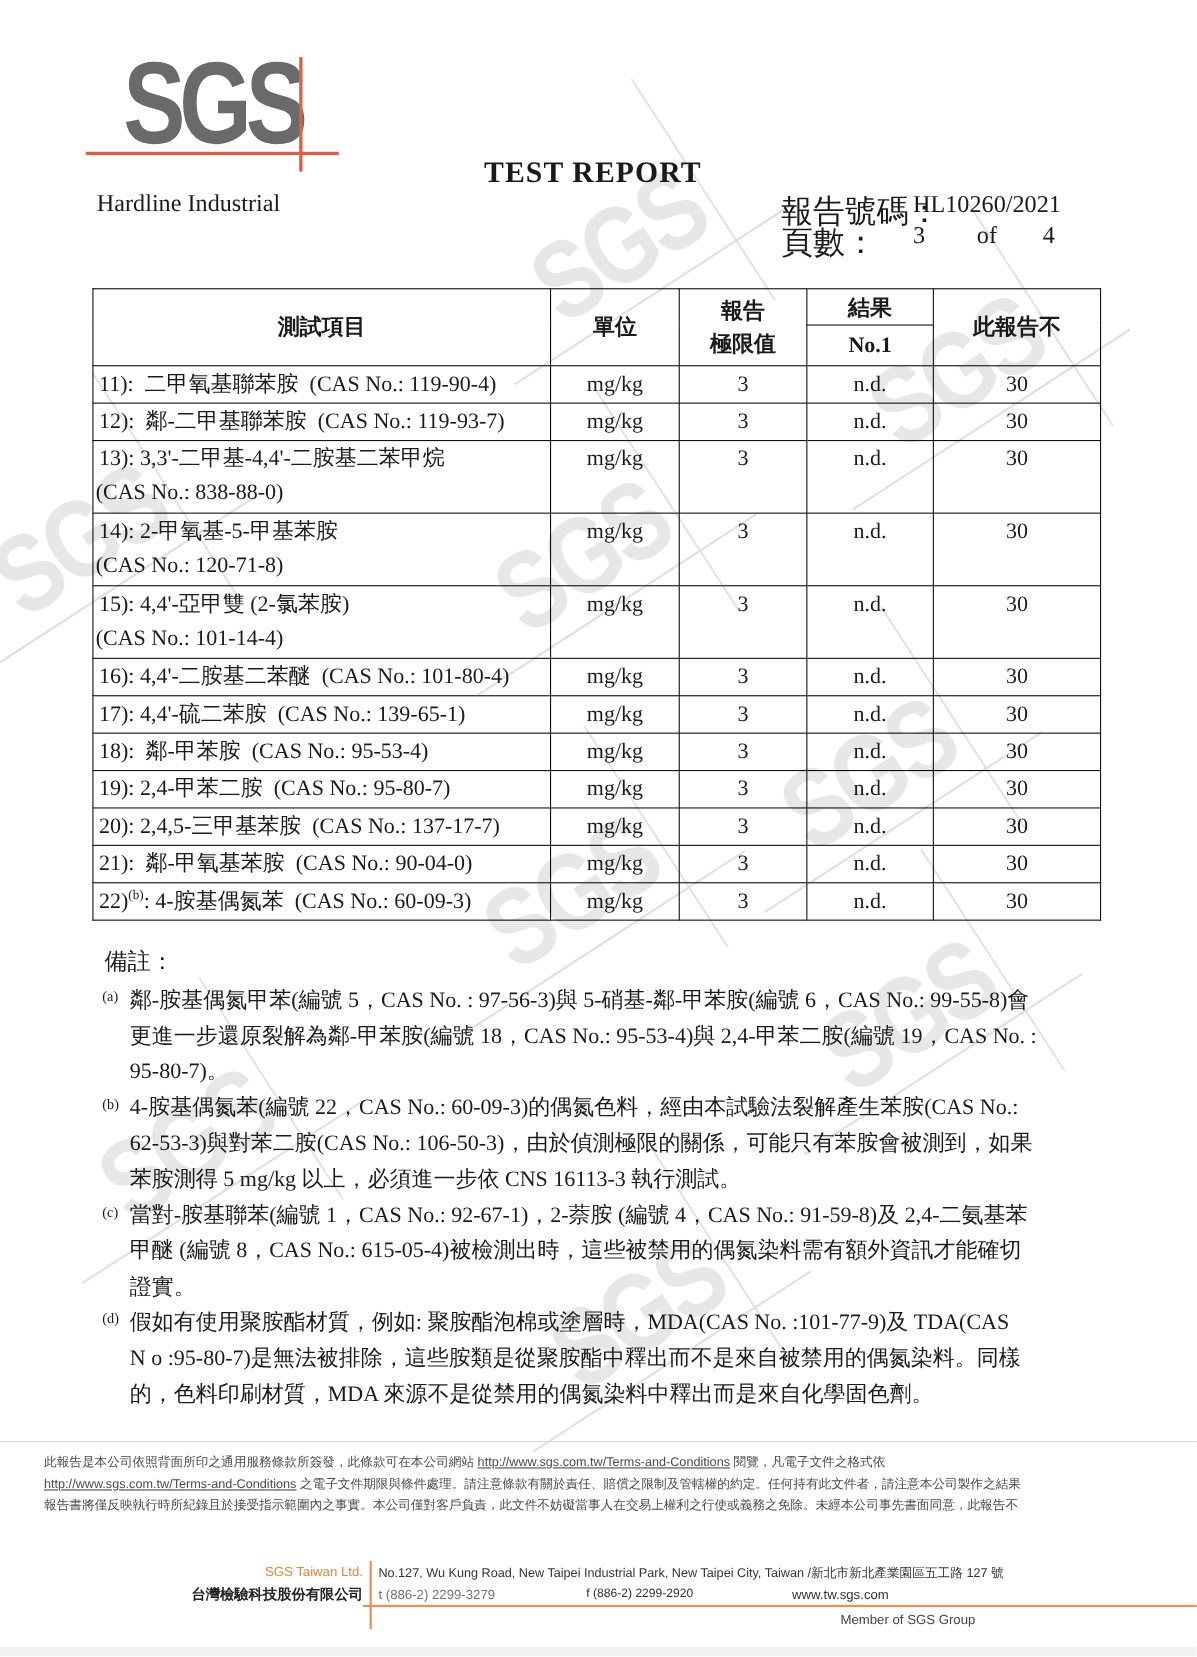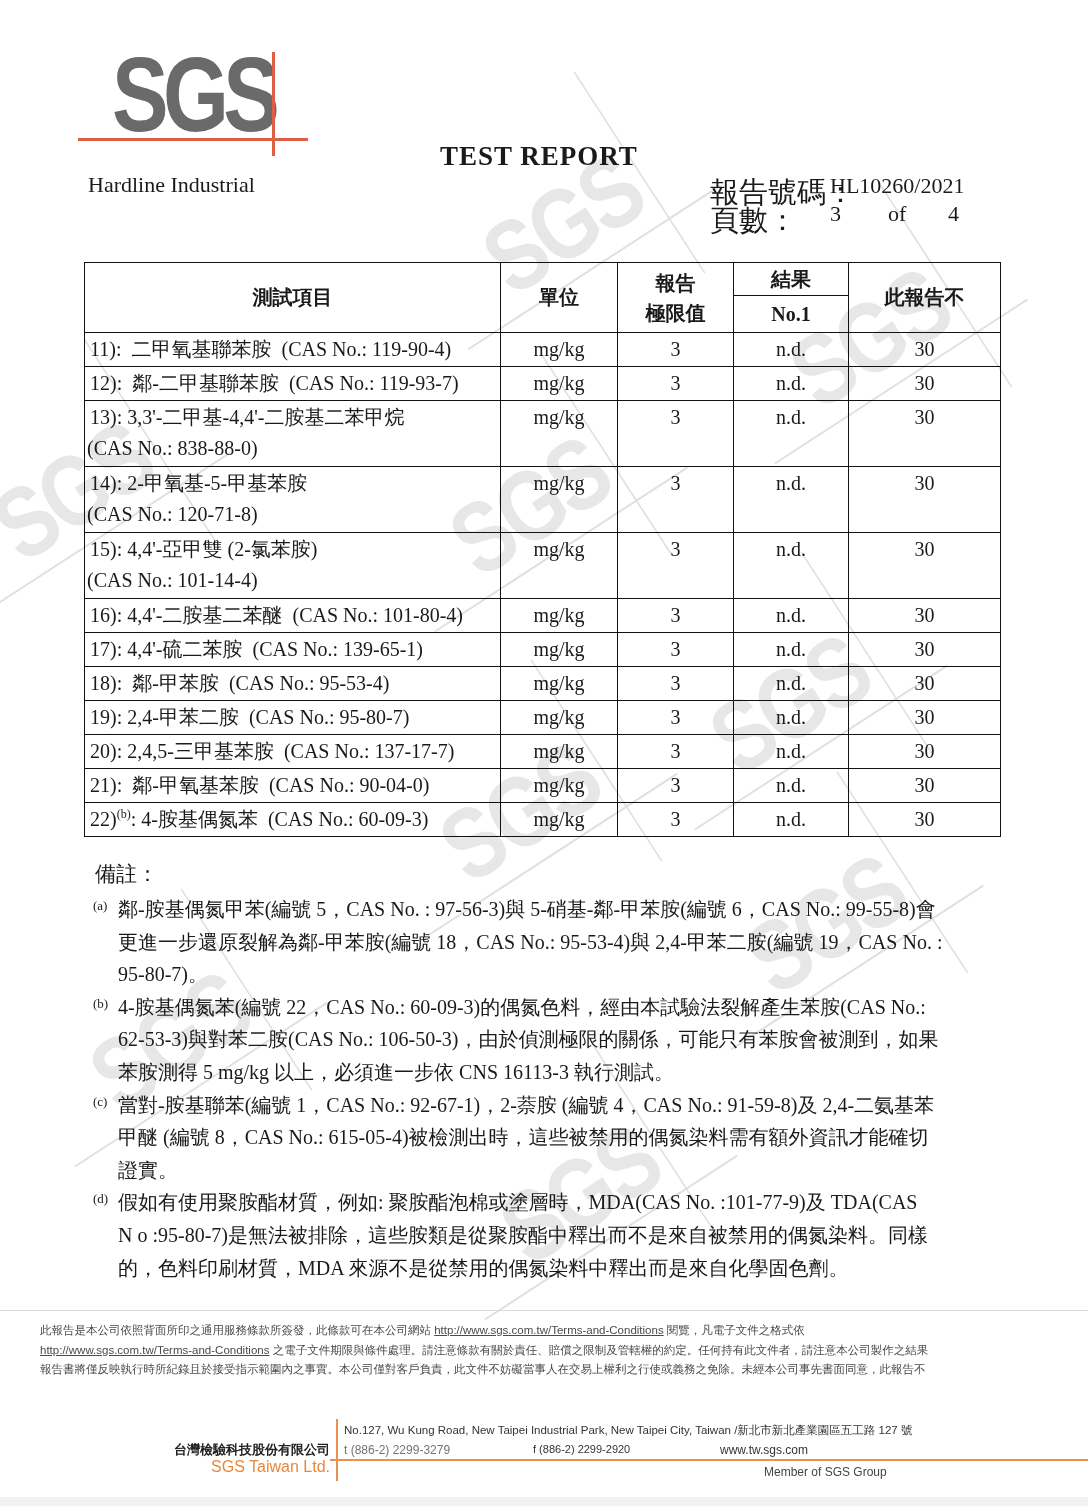--- a/index.html
+++ b/index.html
@@ -63,21 +63,21 @@
   .note .nb div{line-height:32.6px;white-space:pre;}
 
   
   .sep-line{left:0;top:1310px;width:1088px;border-top:1px solid #d9d9d9;}
   .terms{left:40px;top:1321px;width:1030px;
     font-family:"Liberation Sans","DejaVu Sans",sans-serif;
     font-size:11.5px;color:#4a4a4a;}
   .terms .tl{line-height:19.5px;white-space:nowrap;}
   .terms .u{text-decoration:underline;}
   .f-sans{font-family:"Liberation Sans","DejaVu Sans",sans-serif;}
-  .co-en{left:130px;top:1422px;width:200px;text-align:right;font-size:16px;color:#e8873c;margin-top:36px;}
+  .co-en{left:130px;top:1422px;width:200px;text-align:right;font-size:12px;color:#e8873c;}
   .co-zh{left:118px;top:1441px;width:212px;text-align:right;font-size:13px;font-weight:bold;color:#222;}
   .f-vline{left:336px;top:1419px;width:2px;height:62px;background:#eb9052;}
   .f-addr{left:344px;top:1423px;font-size:11.5px;color:#333;white-space:nowrap;}
   .f-tel{left:344px;top:1443px;font-size:12px;color:#737373;}
   .f-fax{left:533px;top:1443px;font-size:11px;color:#333;}
   .f-web{left:720px;top:1443px;font-size:12px;color:#333;}
   .f-hline{left:330px;top:1459px;width:758px;height:2px;background:#eb9052;}
   .f-member{left:720px;top:1465px;font-size:12px;color:#444;margin-left:44px;}
   .bottom-strip{left:0;top:1497px;width:1088px;height:9px;background:#f2f2f2;}
 </style>

